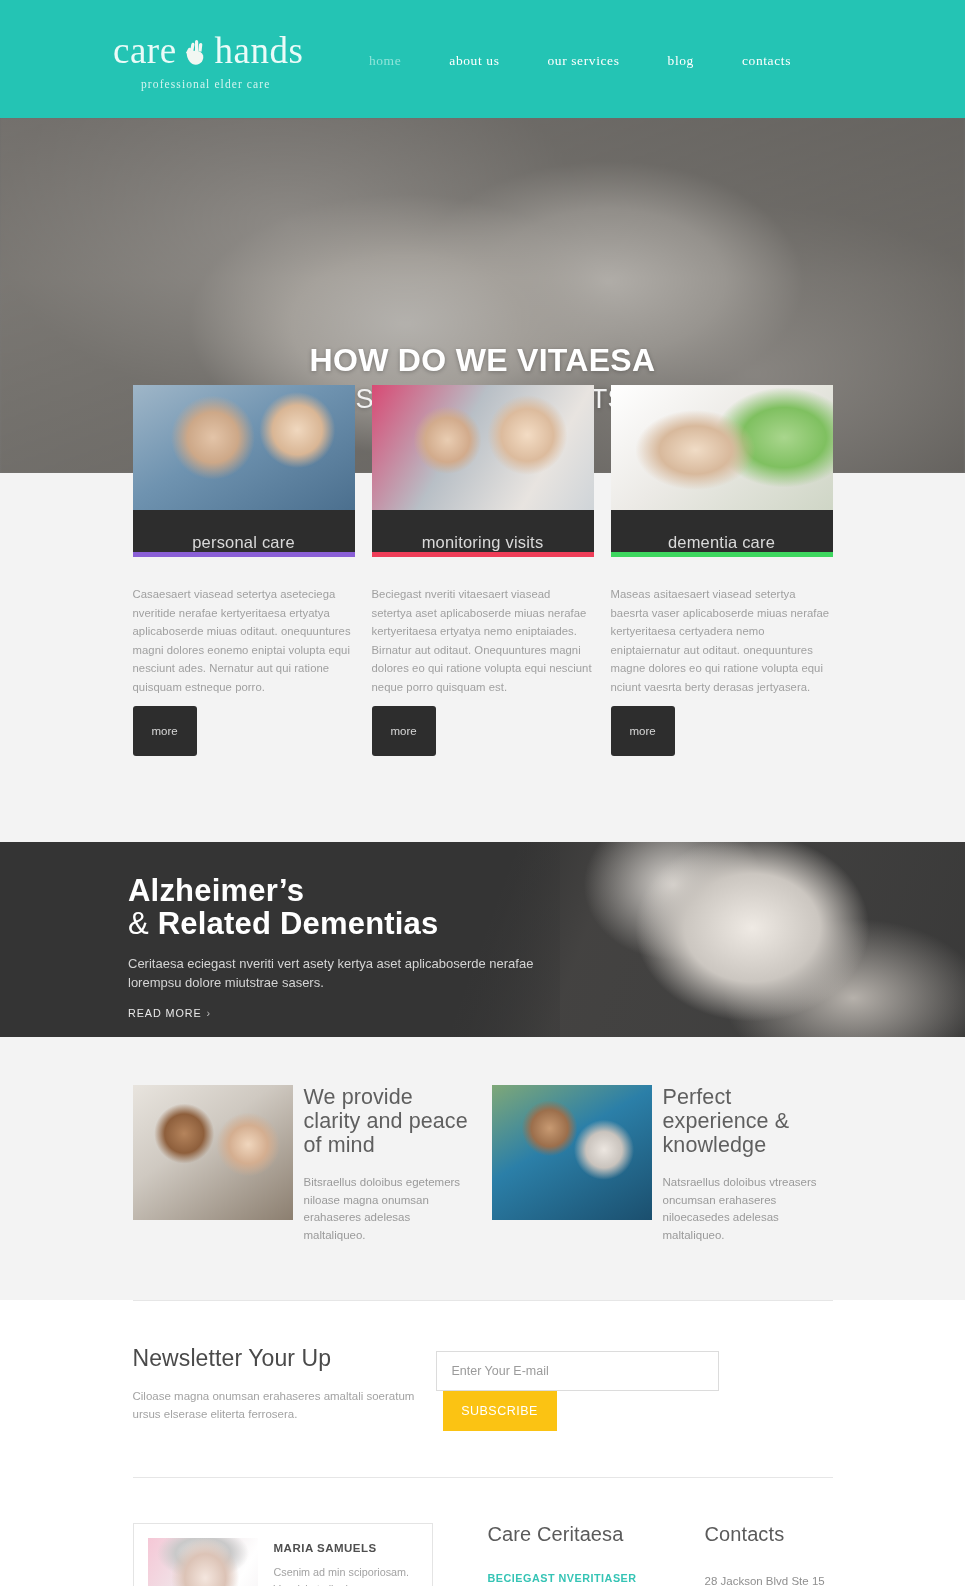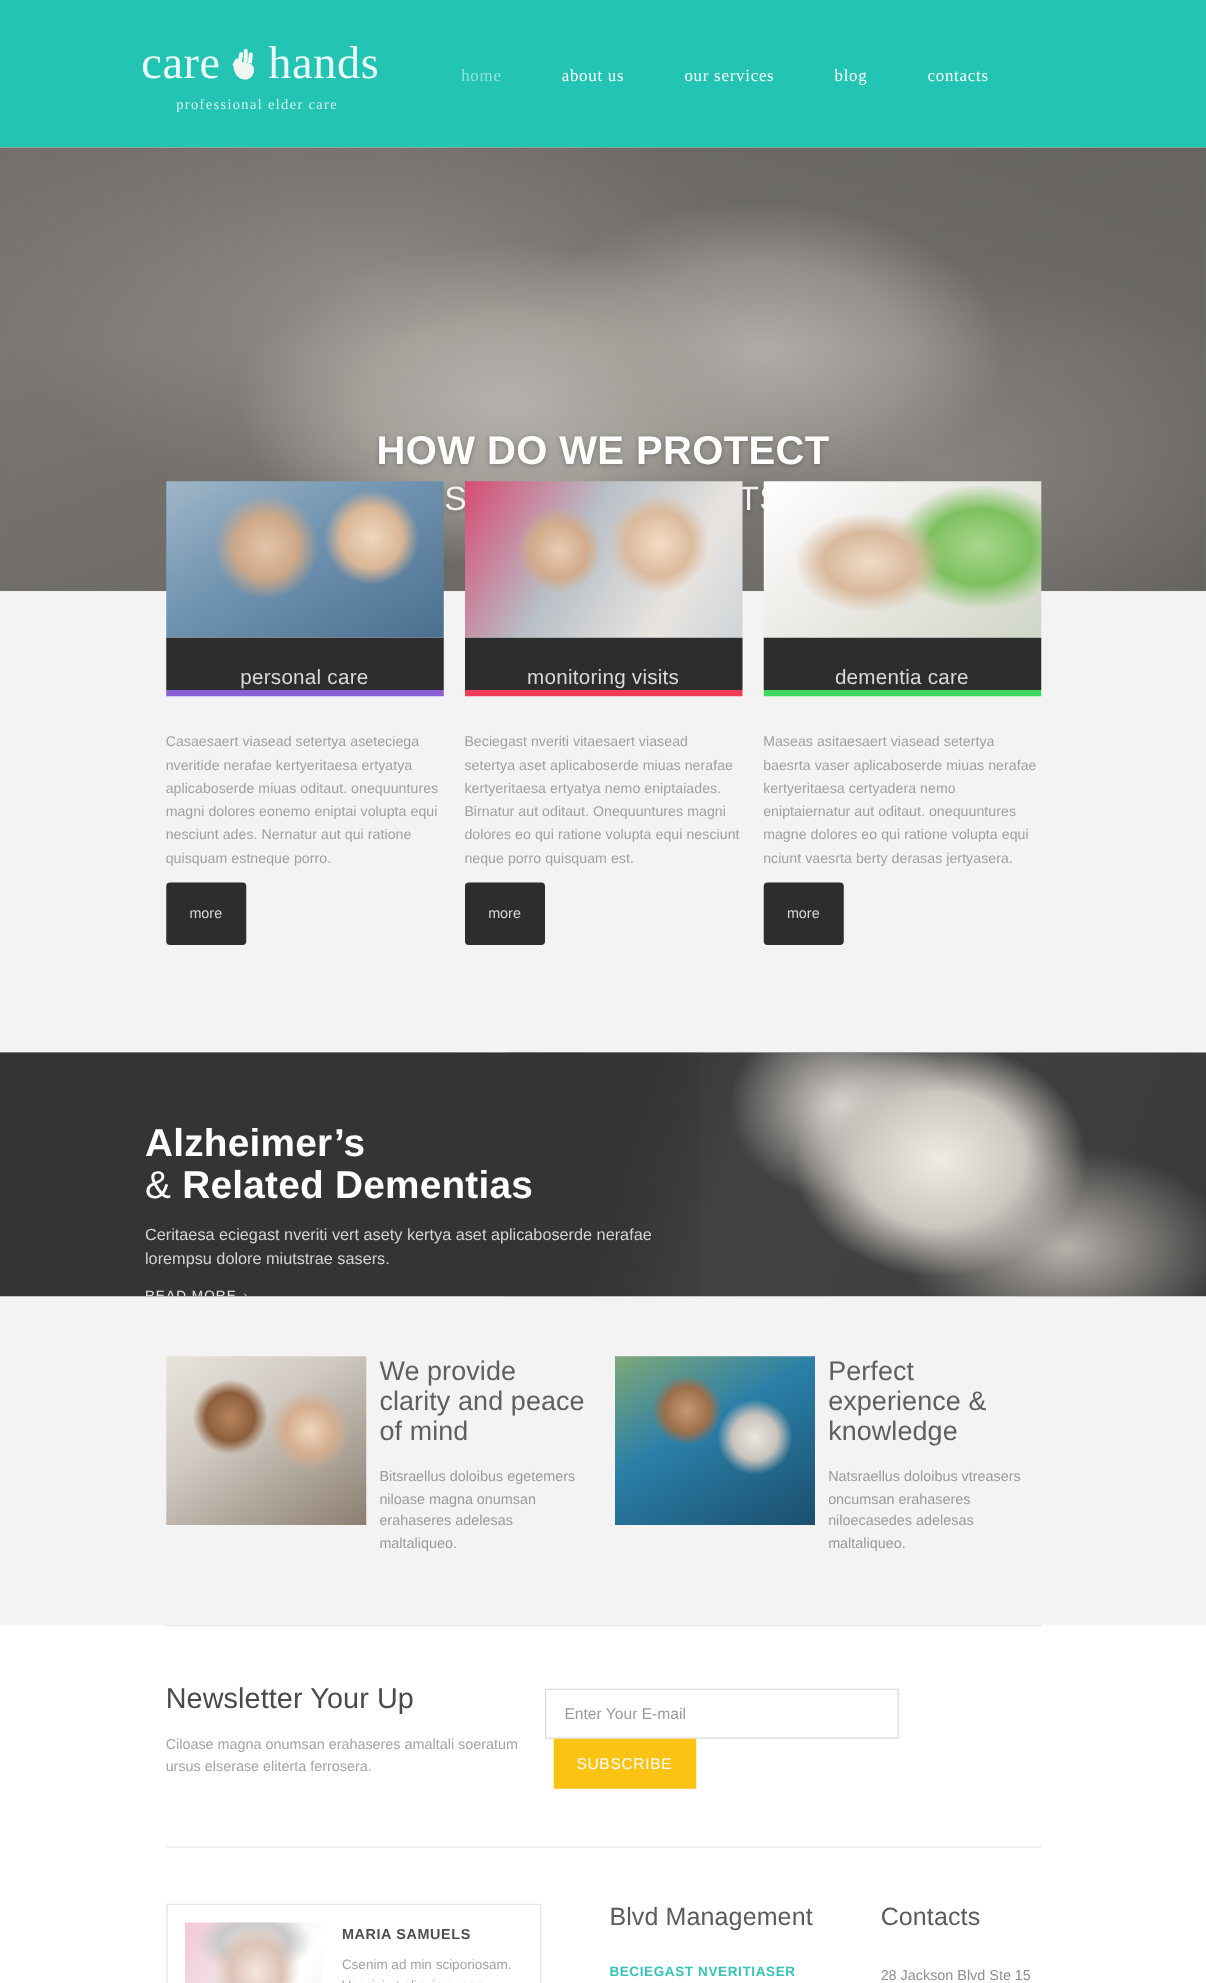--- a/index.html
+++ b/index.html
@@ -192,23 +192,22 @@
       radial-gradient(ellipse 180px 110px at 80% 80%, #b6b1ab 0%, rgba(90,88,86,0) 72%),
       linear-gradient(110deg, rgba(52,52,52,1) 0%, rgba(52,52,52,0.96) 18%, rgba(78,76,74,0.6) 34%, rgba(120,117,113,0.2) 55%, rgba(90,88,85,0.15) 100%);
   }
   .alz-fade {
     position: absolute; left: 0; top: 0;
     width: 560px; height: 195px;
     background: linear-gradient(90deg, #343434 0%, #343434 62%, rgba(52,52,52,0.65) 85%, rgba(52,52,52,0.25) 100%);
   }
   .alz-content {
     position: absolute;
-    left: 116px; top: 32px;
+    left: 128px; top: 32px;
     width: 420px;
-    margin-top: 24px;
   }
   .alz-h1 {
     font-size: 31px;
     font-weight: bold;
     color: #ffffff;
     line-height: 33px;
     letter-spacing: 0.2px;
   }
   .alz-amp { font-weight: normal; }
   .alz-p {
@@ -409,21 +408,21 @@
       <a href="#">our services</a>
       <a href="#">blog</a>
       <a href="#">contacts</a>
     </div>
   </div>
 
   <div class="hero">
     <div class="hero-photo"></div>
     <div class="hero-shade"></div>
     <div class="hero-text">
-      <div class="hero-title">HOW DO WE PROTECT</div>
+      <div class="hero-title">HOW DO WE VITAESA</div>
       <div class="hero-sub">OUR ELDERS FROM ACCIDENTS AT HOME?</div>
     </div>
   </div>
 
   <div class="cards-band">
     <div class="cards">
 
       <div class="card">
         <div class="card-img ph1"></div>
         <div class="card-cap">
@@ -513,21 +512,21 @@
         <div>
           <div class="testi-name">MARIA SAMUELS</div>
           <div class="testi-p">Csenim ad min sciporiosam. Veasisi ut aliquimonseq uatueras uis autem vel eum iure repasce kerdas meyrerertas.</div>
         </div>
 
       </div>
 
     </div>
 
     <div class="col-care">
-      <div class="fcol-h">Blvd Management</div>
+      <div class="fcol-h">Care Ceritaesa</div>
       <div class="care-sub">BECIEGAST NVERITIASER</div>
       <div class="care-p">SETY KERTYA ASET APLICABO SER DUASERTA AFAEYERAUAS VITAESA ERTYATYA NEMO VERTAS ONSURAGNI DOLORESERAS.</div>
 
     </div>
 
     <div class="col-contacts">
       <div class="fcol-h">Contacts</div>
       <div class="addr">
         <div>28 Jackson Blvd Ste 15</div>
         <div>Chicago</div>

